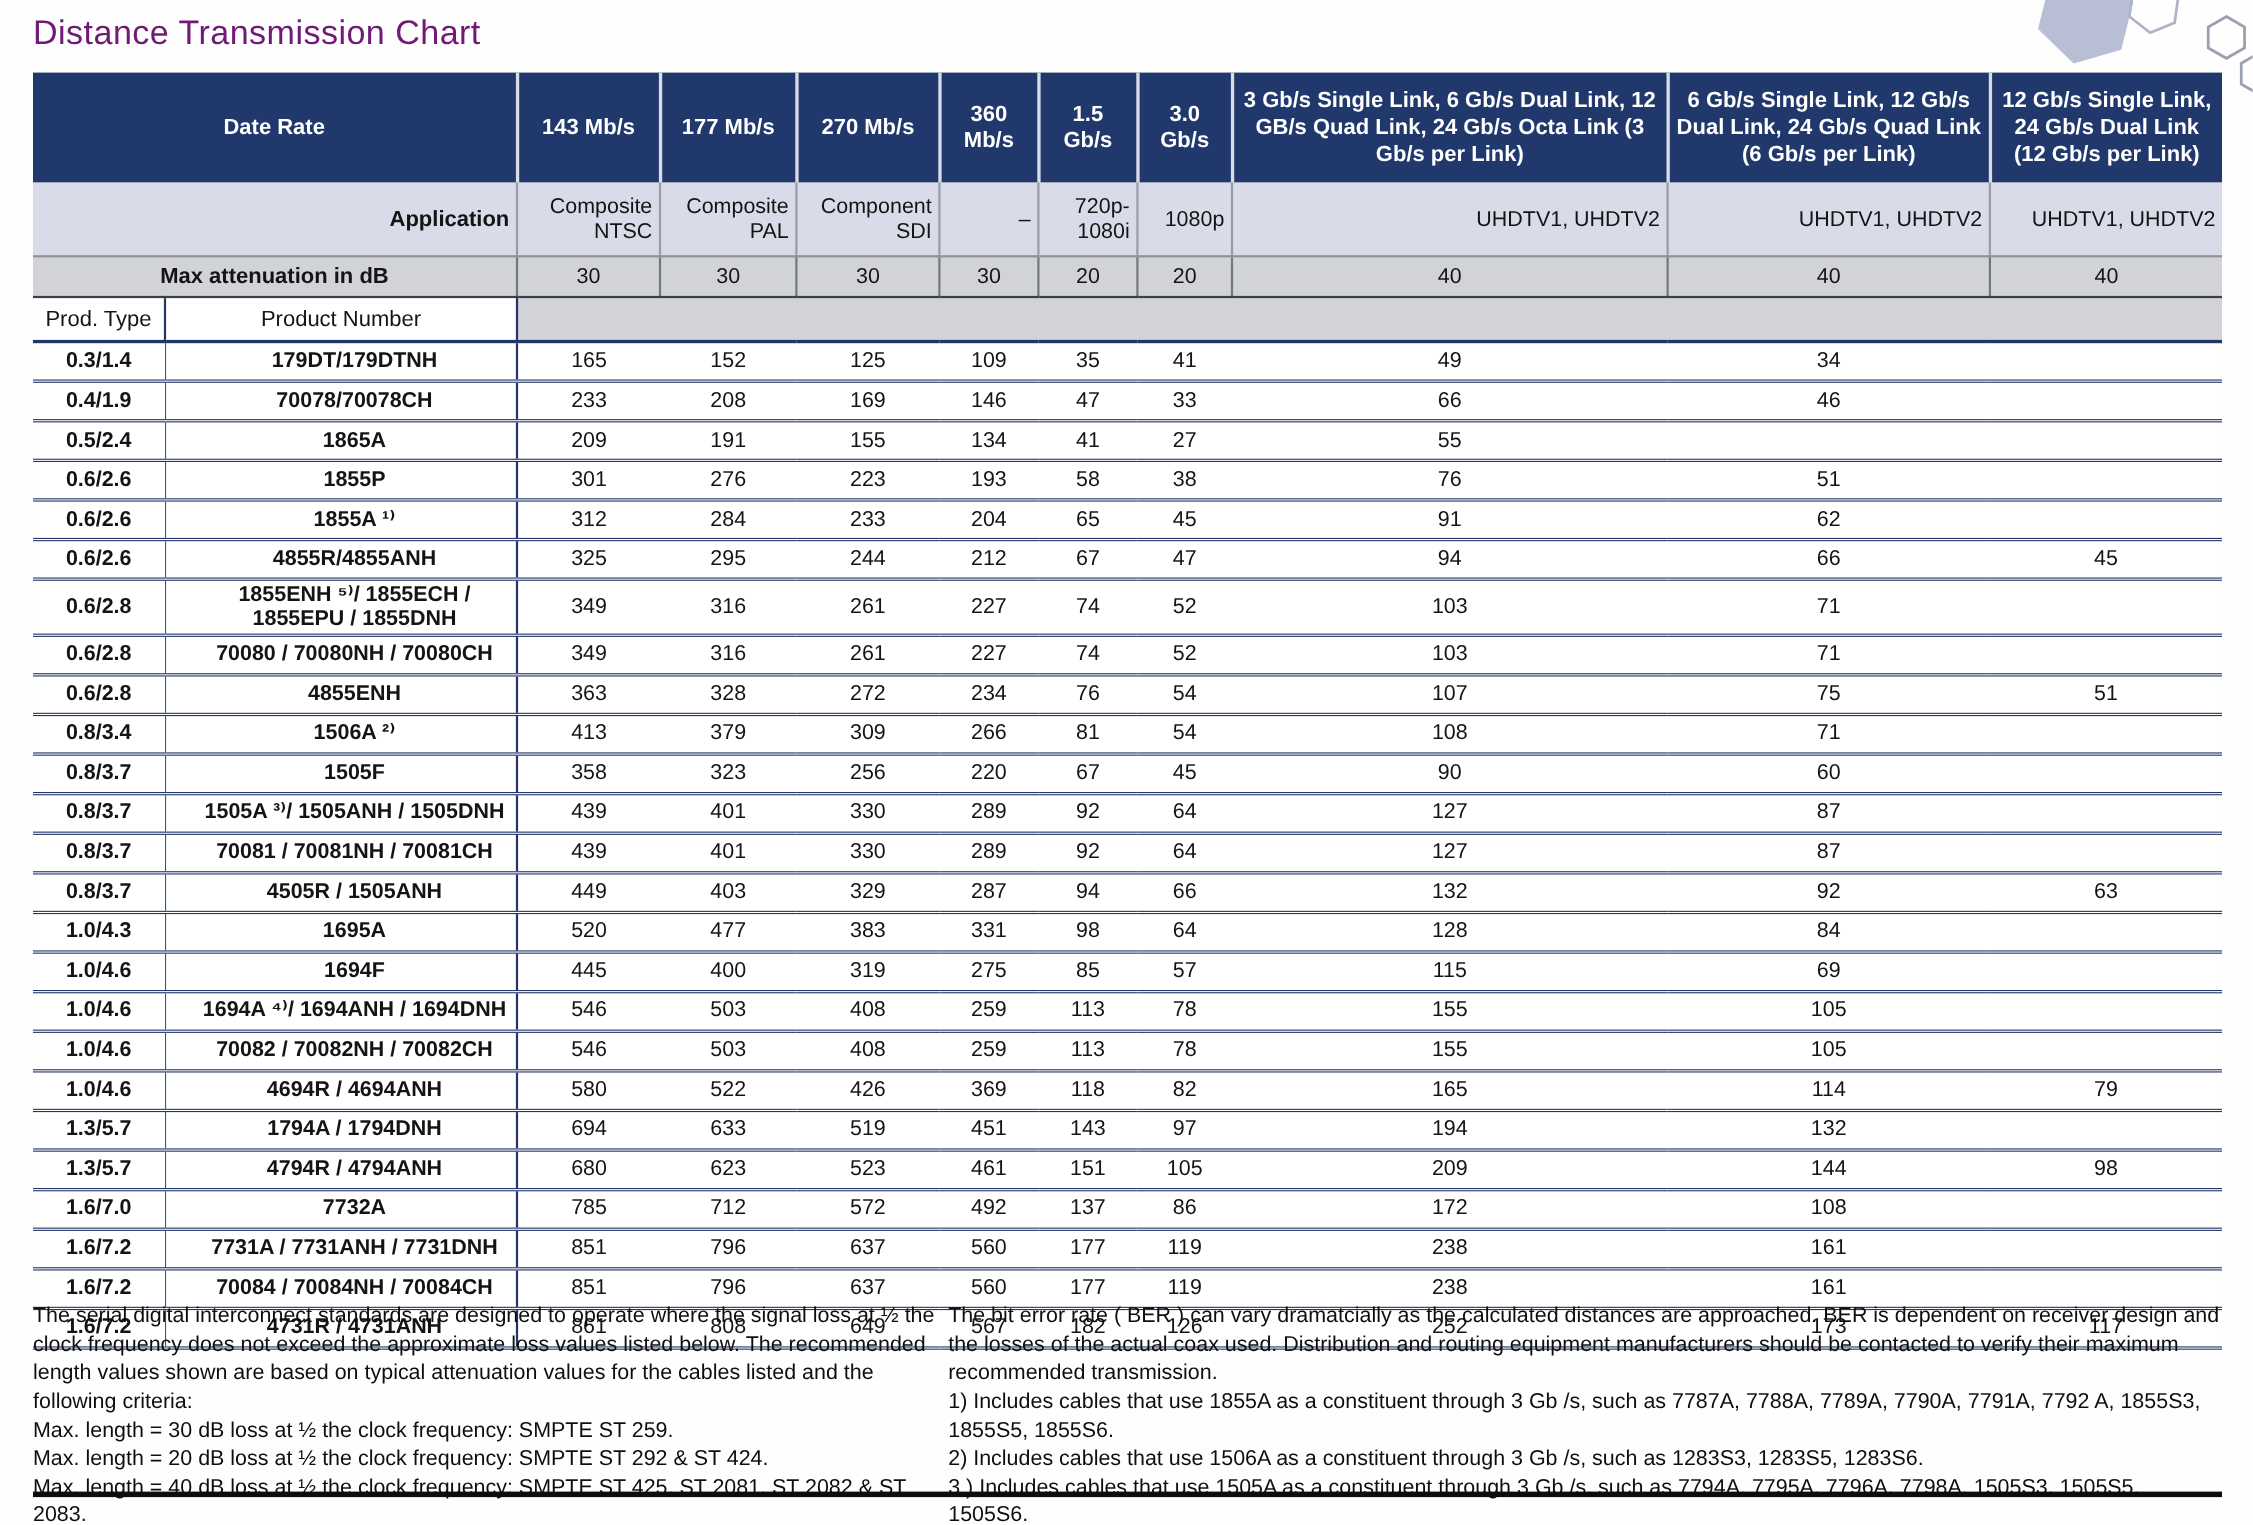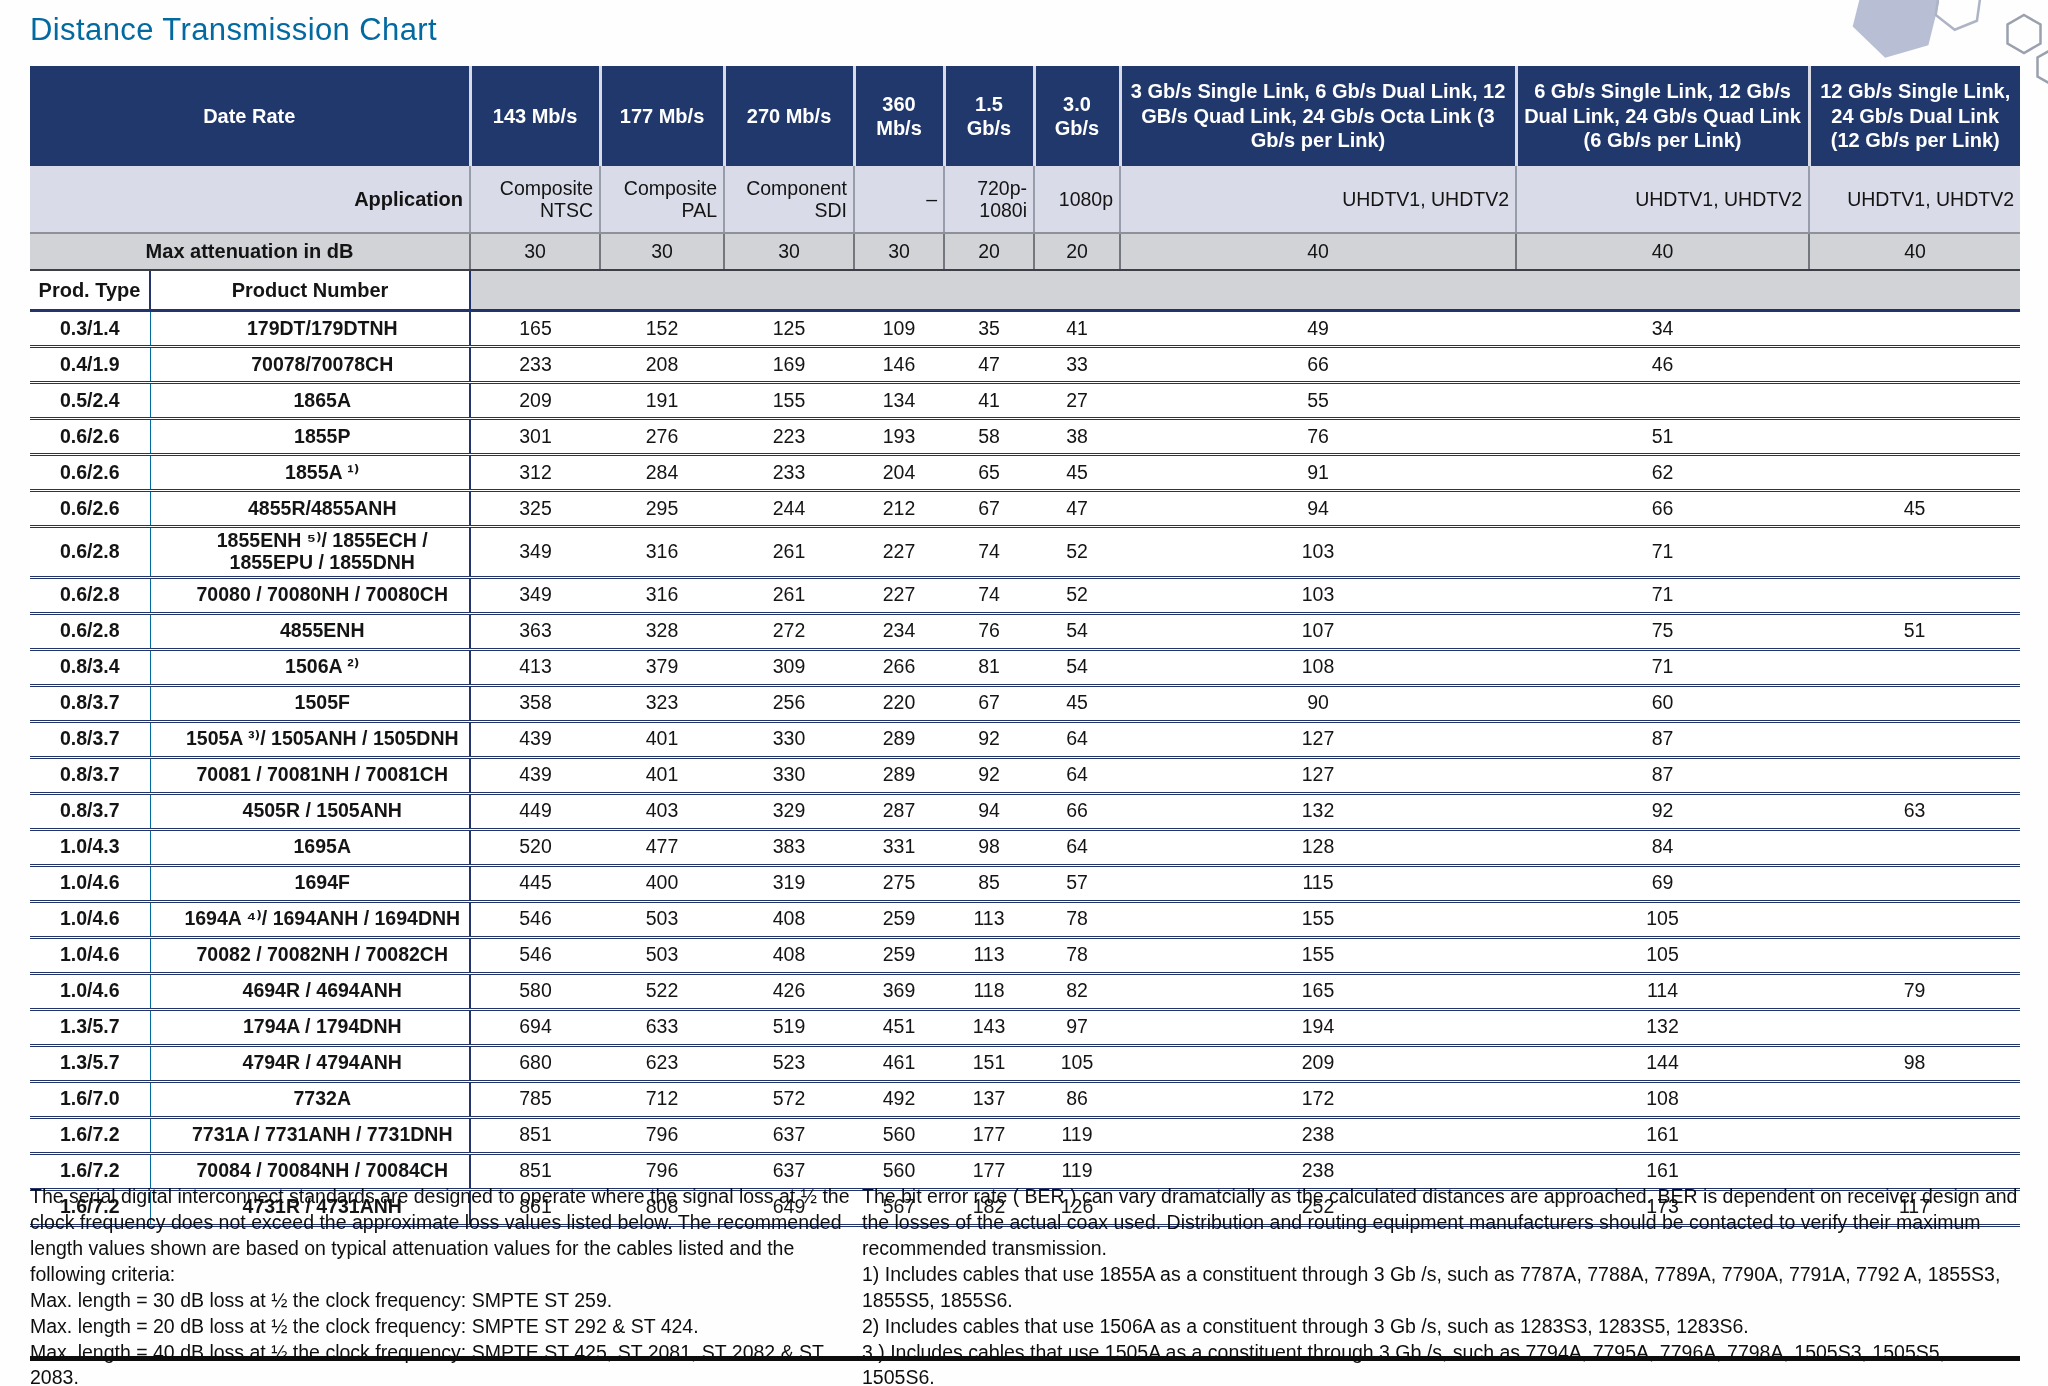--- a/index.html
+++ b/index.html
@@ -3,21 +3,21 @@
 <meta charset="utf-8">
 <style>
   html,body{margin:0;padding:0;}
   body{
     width:2048px;height:1386px;position:relative;background:#fefefe;
     font-family:"Liberation Sans","DejaVu Sans",sans-serif;color:#141414;
     overflow:hidden;
   }
   .page-title{
     position:absolute;left:30px;top:12px;margin:0;
-    font-size:31px;font-weight:400;letter-spacing:.4px;color:#0369a1;
+    font-size:31px;font-weight:400;letter-spacing:.4px;color:#701a75;
   }
   .hex-decor{position:absolute;top:0;right:0;width:220px;height:130px;}
   table.dist{
     position:absolute;left:30px;top:66px;width:1990px;
     border-collapse:collapse;table-layout:fixed;
   }
   table.dist th,table.dist td{padding:2px 6px;vertical-align:middle;}
   
   tr.r-navy th{
     background:#21386d;color:#fff;font-weight:bold;font-size:20px;line-height:1.22;
@@ -34,21 +34,21 @@
   
   tr.r-gray td,tr.r-gray th{
     background:#d2d3d7;font-size:19.5px;text-align:center;height:31px;
     border-right:2px solid #74777d;border-bottom:2px solid #74777d;
   }
   tr.r-gray th{font-weight:bold;font-size:20px;}
   tr.r-gray td:last-child{border-right:none;}
   tr.r-att td,tr.r-att th{border-bottom:2px solid #3c3f45;}
   
   tr.r-prodhead th{
-    background:#fff;font-weight:bold;font-size:20px;text-align:center;height:34px;
+    background:#fff;font-weight:normal;font-size:20px;text-align:center;height:34px;
     border-right:2px solid #22346a;border-bottom:3px solid #22346a;
   }
   tr.r-prodhead td.filler{
     background:#d2d3d7;border-bottom:3px solid #22346a;
   }
   
   tbody.rows td{
     background:#fff;font-size:19.5px;height:29px;line-height:1.12;
     border-bottom:3px double #22346a;text-align:center;
   }

